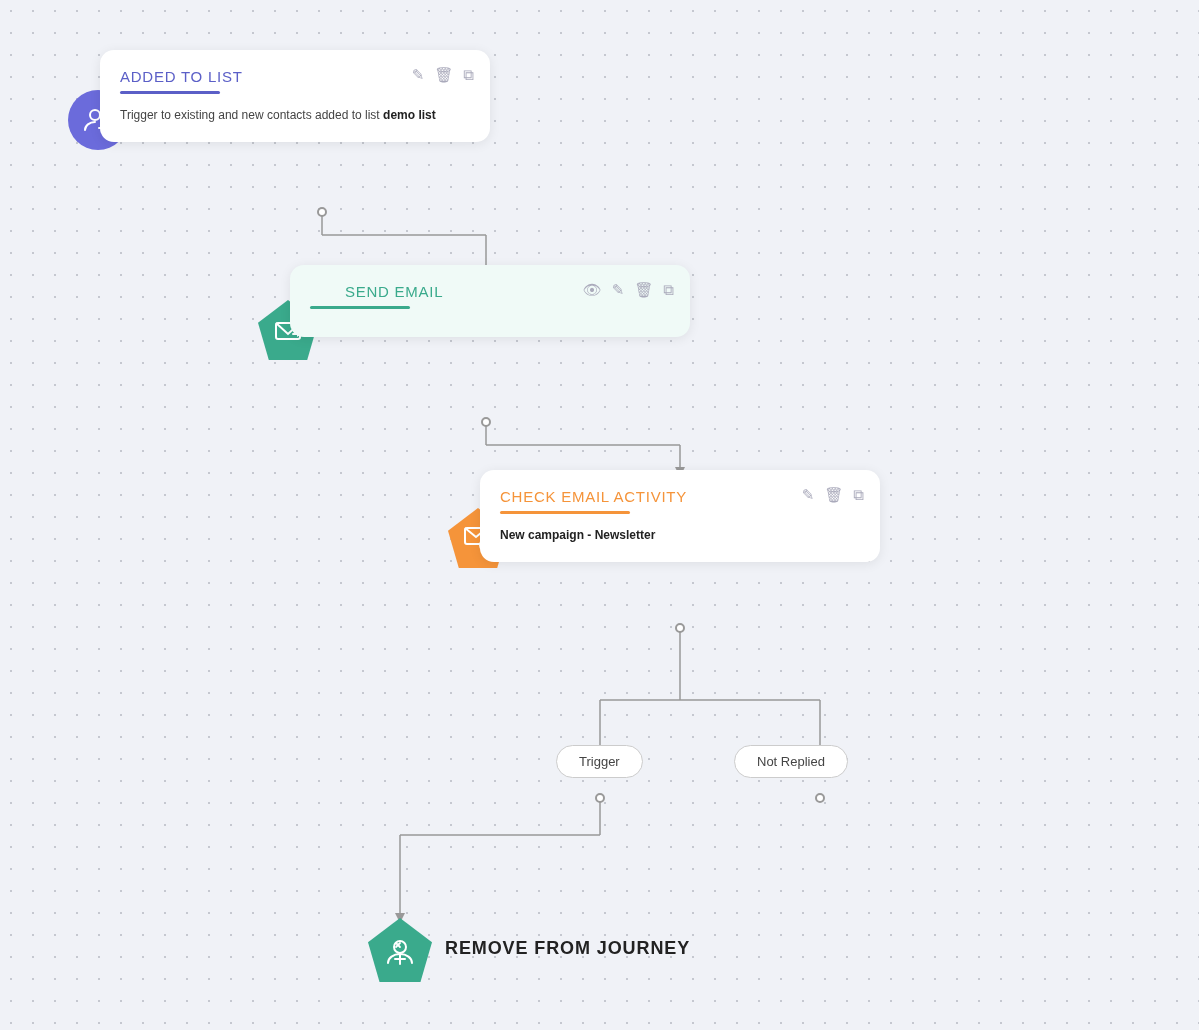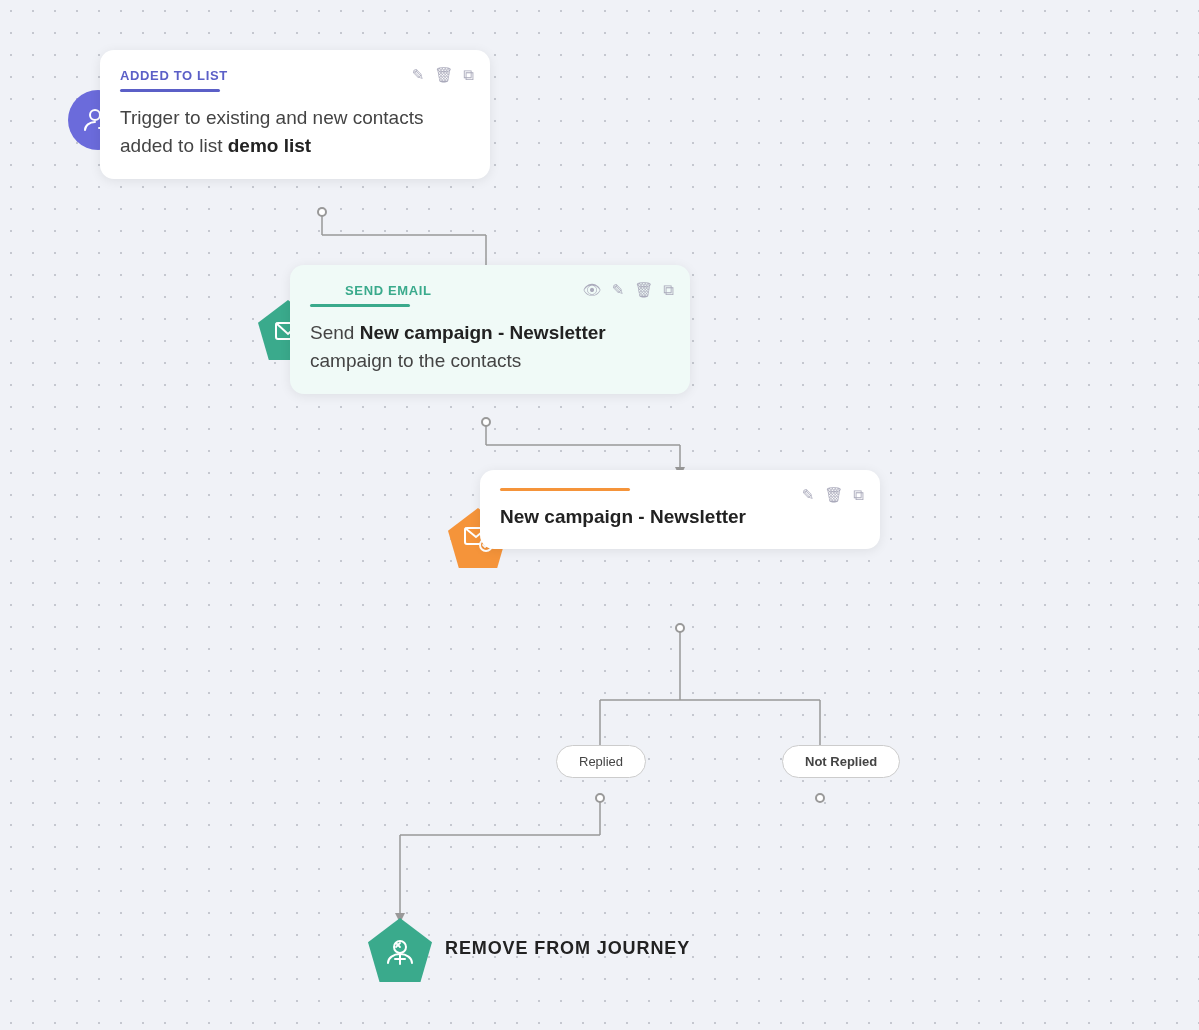--- a/index.html
+++ b/index.html
@@ -17,34 +17,34 @@
     
     .card {
       position: absolute;
       background: #fff;
       border-radius: 14px;
       box-shadow: 0 2px 12px rgba(0,0,0,0.08);
       padding: 18px 20px 18px 20px;
     }
 
     .card-title {
-      font-size: 13px;
-      font-weight: 700;
+      font-size: 15px;
+      font-weight: 400;
       letter-spacing: 0.05em;
       margin-bottom: 6px;
     }
 
     .card-underline {
       height: 2.5px;
       border-radius: 2px;
       margin-bottom: 10px;
     }
 
     .card-body {
-      font-size: 19px;
+      font-size: 12px;
       color: #444;
       line-height: 1.5;
       margin-top: 12px;
     }
 
     .card-body strong {
       font-weight: 700;
       color: #222;
     }
 
@@ -245,51 +245,49 @@
 
 <div class="card" id="card-send">
   <div class="card-icons">
     <span class="card-icon">👁</span>
     <span class="card-icon">✎</span>
     <span class="card-icon">🗑</span>
     <span class="card-icon">⧉</span>
   </div>
   <div class="card-title" style="color:#3aaa8c;margin-left:35px;">SEND EMAIL</div>
   <div class="card-underline" style="background:#3aaa8c; width:100px;"></div>
-  <div class="card-body">
-    <span>Send </span><strong>New campaign - Newsletter</strong><span> campaign to the contacts</span>
-  </div>
 </div>
 
 <div class="node-icon pentagon" id="icon-check">
   <svg width="32" height="30" viewBox="0 0 32 30" fill="none" xmlns="http://www.w3.org/2000/svg">
     <rect x="3" y="5" width="22" height="16" rx="2" stroke="white" stroke-width="2"></rect>
     <polyline points="3,5 14,14 25,5" stroke="white" stroke-width="2" fill="none"></polyline>
     <circle cx="24" cy="22" r="6" fill="#f5943a" stroke="white" stroke-width="2"></circle>
     <polyline points="21,22 23,24 27,20" stroke="white" stroke-width="1.8" fill="none" stroke-linecap="round"></polyline>
   </svg>
 </div>
 
 <div class="card" id="card-check">
   <div class="card-icons">
     <span class="card-icon">✎</span>
     <span class="card-icon">🗑</span>
     <span class="card-icon">⧉</span>
   </div>
+  <div class="card-title" style="color:#f5943a;">CHECK EMAIL ACTIVITY</div>
   <div class="card-underline" style="background:#f5943a; width:130px;"></div>
   <div class="card-body">
     <strong>New campaign - Newsletter</strong>
   </div>
 </div>
 
 <div class="pill-btn" style="left:556px; top:745px;">
-  <span>Replied</span>
-</div>
-
-<div class="pill-btn" style="left:782px; top:745px;font-weight:bold;">
+  <span>Trigger</span>
+</div>
+
+<div class="pill-btn" style="left:734px; top:745px;">
   <span>Not Replied</span>
 </div>
 
 <div class="node-icon pentagon" id="icon-remove">
   <svg width="34" height="32" viewBox="0 0 34 32" fill="none" xmlns="http://www.w3.org/2000/svg">
     <circle cx="17" cy="13" r="6" stroke="white" stroke-width="2"></circle>
     <path d="M5 29c0-5 5.4-9 12-9s12 4 12 9" stroke="white" stroke-width="2" stroke-linecap="round"></path>
     <line x1="12" y1="25" x2="22" y2="25" stroke="white" stroke-width="2" stroke-linecap="round"></line>
     <line x1="17" y1="20" x2="17" y2="30" stroke="white" stroke-width="2" stroke-linecap="round"></line>
 

